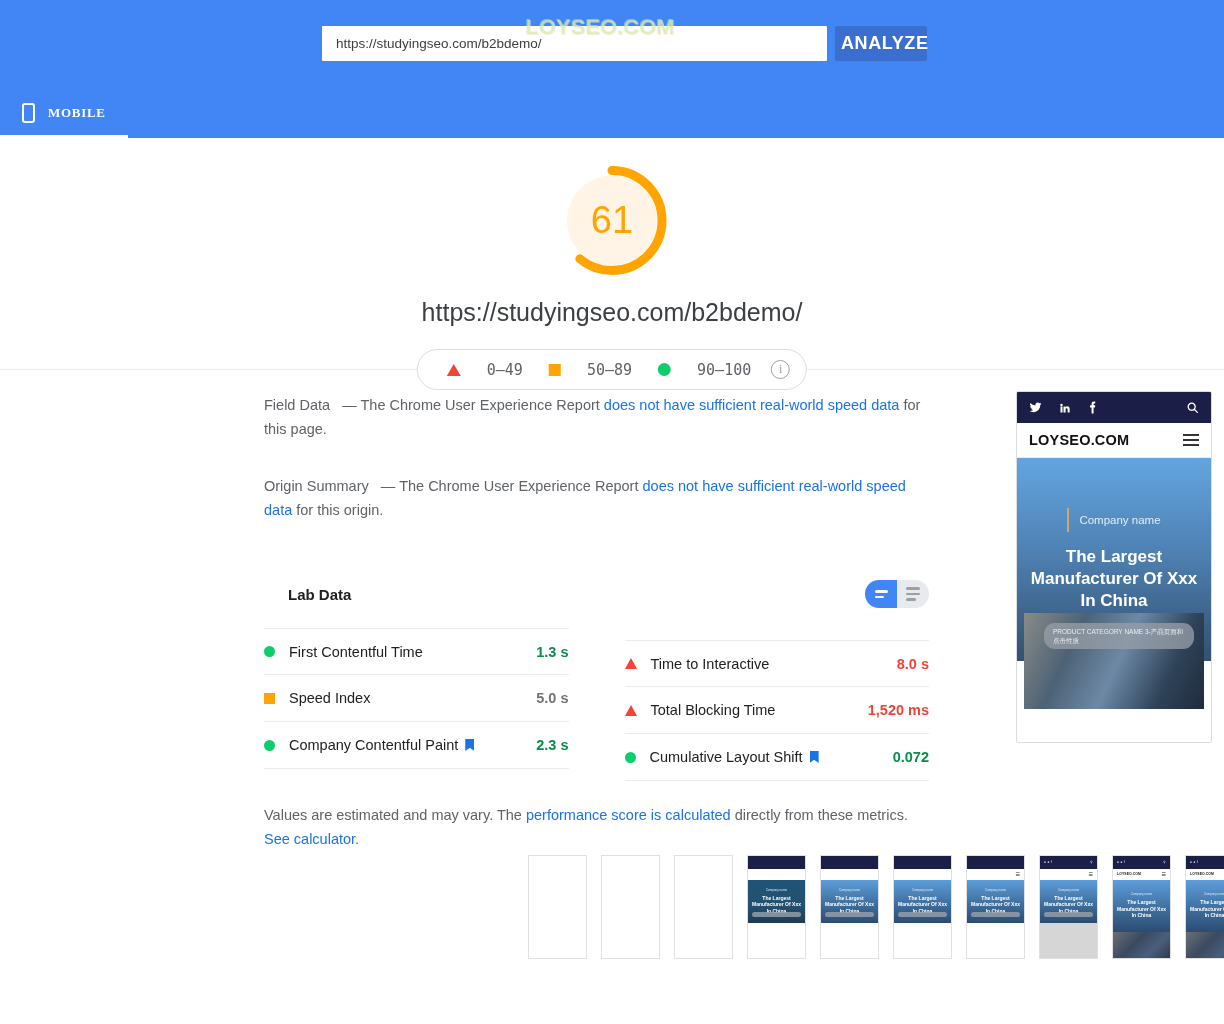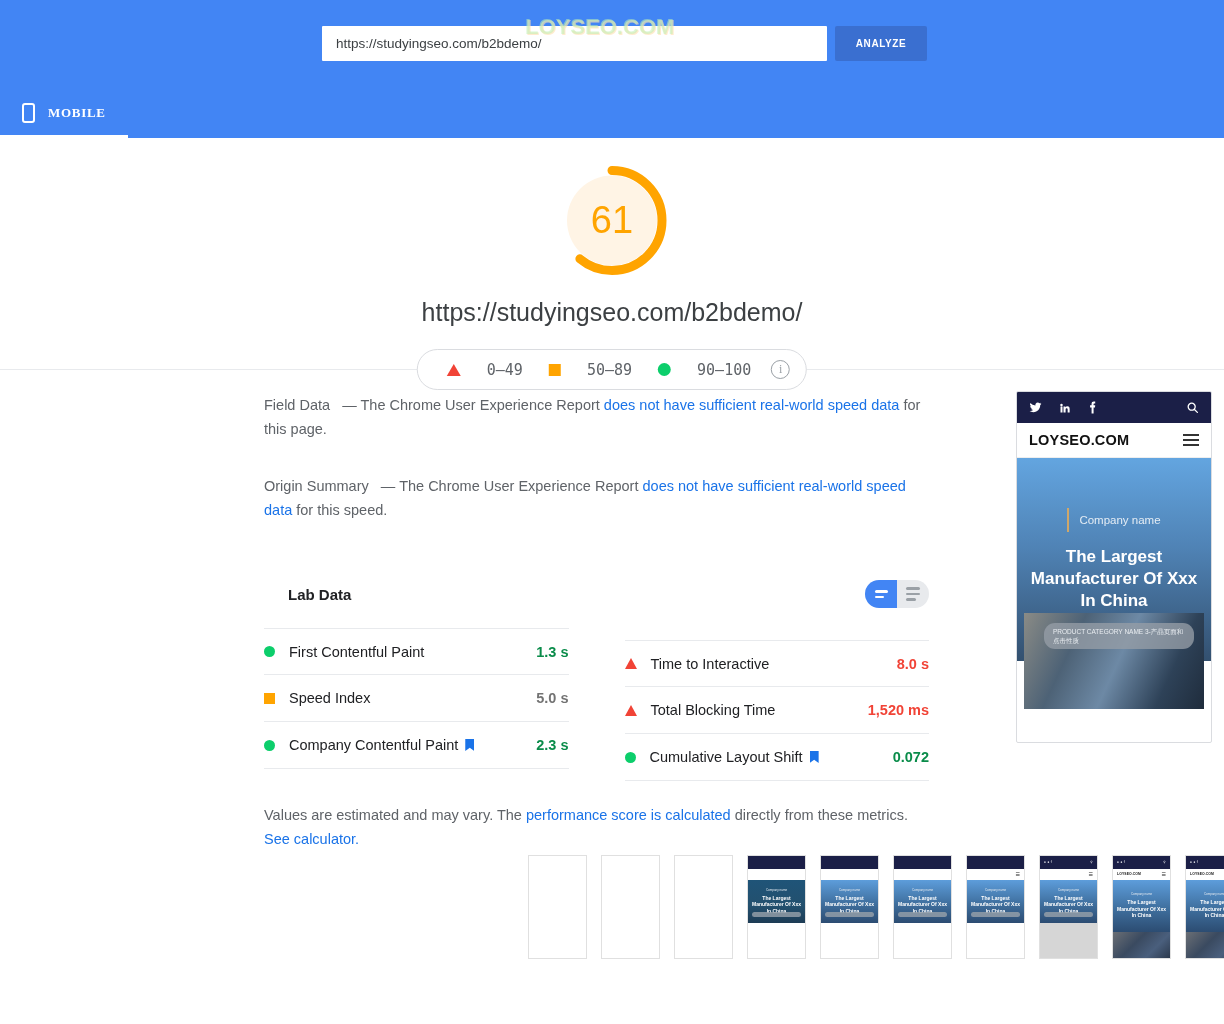--- a/index.html
+++ b/index.html
@@ -33,21 +33,21 @@
     padding:0 14px;
     font-family:"Liberation Sans", sans-serif;
     border-radius:1px;
   }
   .analyze-btn {
     margin-left:8px;
     width:92px; height:35px;
     background:#3a6fd0;
     color:#fff;
     border:none;
-    font-size:10px;
+    font-size:18px;
     font-weight:bold;
     letter-spacing:.6px;
     cursor:pointer;
     font-family:"Liberation Sans", sans-serif;
     border-radius:2px;
   }
   .watermark {
     position:absolute;
     left:525px; top:14px;
     font-size:22px;
@@ -431,21 +431,21 @@
       <span>for this page.</span>
     </p>
 
     <div class="gap-lg"></div>
 
     <p class="para">
       <span class="sec-ttl">Origin Summary</span>
       &nbsp;&nbsp;<span class="dash">—</span>
       <span>The Chrome User Experience Report</span>
       <a class="lnk">does not have sufficient real-world speed data</a>
-      <span>for this speed.</span>
+      <span>for this origin.</span>
     </p>
 
     <div class="labdata-row">
       <div class="labdata-ttl">Lab Data</div>
       <div class="toggle">
         <div class="half on">
           <span class="bars">
             <span class="b" style="width:13px"></span>
             <span class="b" style="width:9px"></span>
           </span>
@@ -461,21 +461,21 @@
     </div>
 
     <div class="metrics">
 
       <div class="mcol left">
         <div class="mrow">
           <span class="mi">
               <span class="dot-g"></span>
             </span>
           <span class="mname">
-              <span>First Contentful Paint</span>
+              <span>First Contentful Time</span>
             </span>
           <span class="mval v-green" style="color: rgb(10, 140, 74);">1.3 s</span>
         </div>
         <div class="mrow">
           <span class="mi">
               <span class="dot-o"></span>
             </span>
           <span class="mname">
               <span>Speed Index</span>
             </span>

